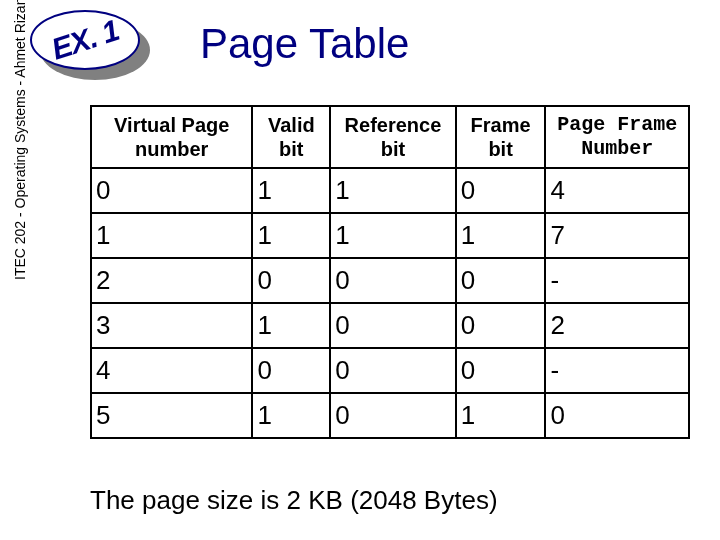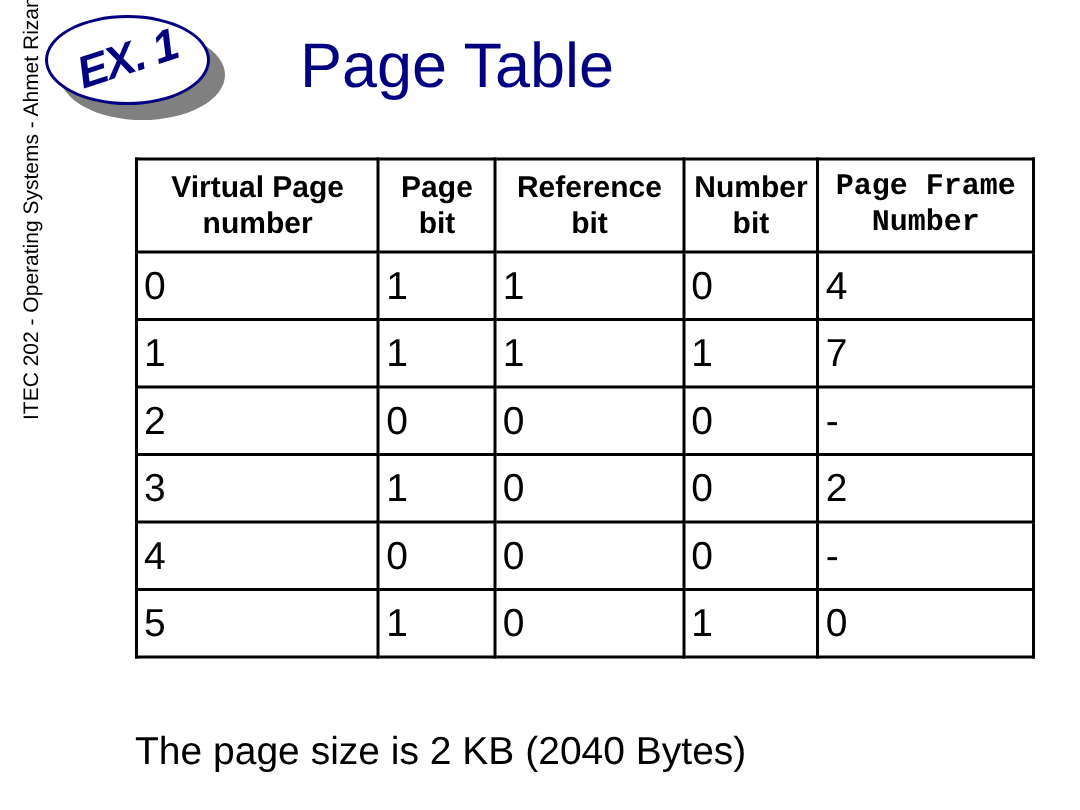--- a/index.html
+++ b/index.html
@@ -118,23 +118,23 @@
   </div>
 </div>
 
 <div class="title">Page Table</div>
 
 <div class="table-wrap">
   <table>
     <thead>
       <tr>
         <th class="col0">Virtual Page number</th>
-        <th class="col1">Page bit</th>
+        <th class="col1">Valid bit</th>
         <th class="col2">Reference bit</th>
-        <th class="col3">Number bit</th>
+        <th class="col3">Frame bit</th>
         <th class="col4">Page Frame Number</th>
       </tr>
     </thead>
     <tbody>
       <tr>
         <td>0</td>
         <td>1</td>
         <td>1</td>
         <td>0</td>
         <td>4</td>
@@ -171,13 +171,13 @@
         <td>5</td>
         <td>1</td>
         <td>0</td>
         <td>1</td>
         <td>0</td>
       </tr>
     </tbody>
   </table>
 </div>
 
-<div class="footnote">The page size is 2 KB (2040 Bytes)</div>
+<div class="footnote">The page size is 2 KB (2048 Bytes)</div>
 
 </body></html>

